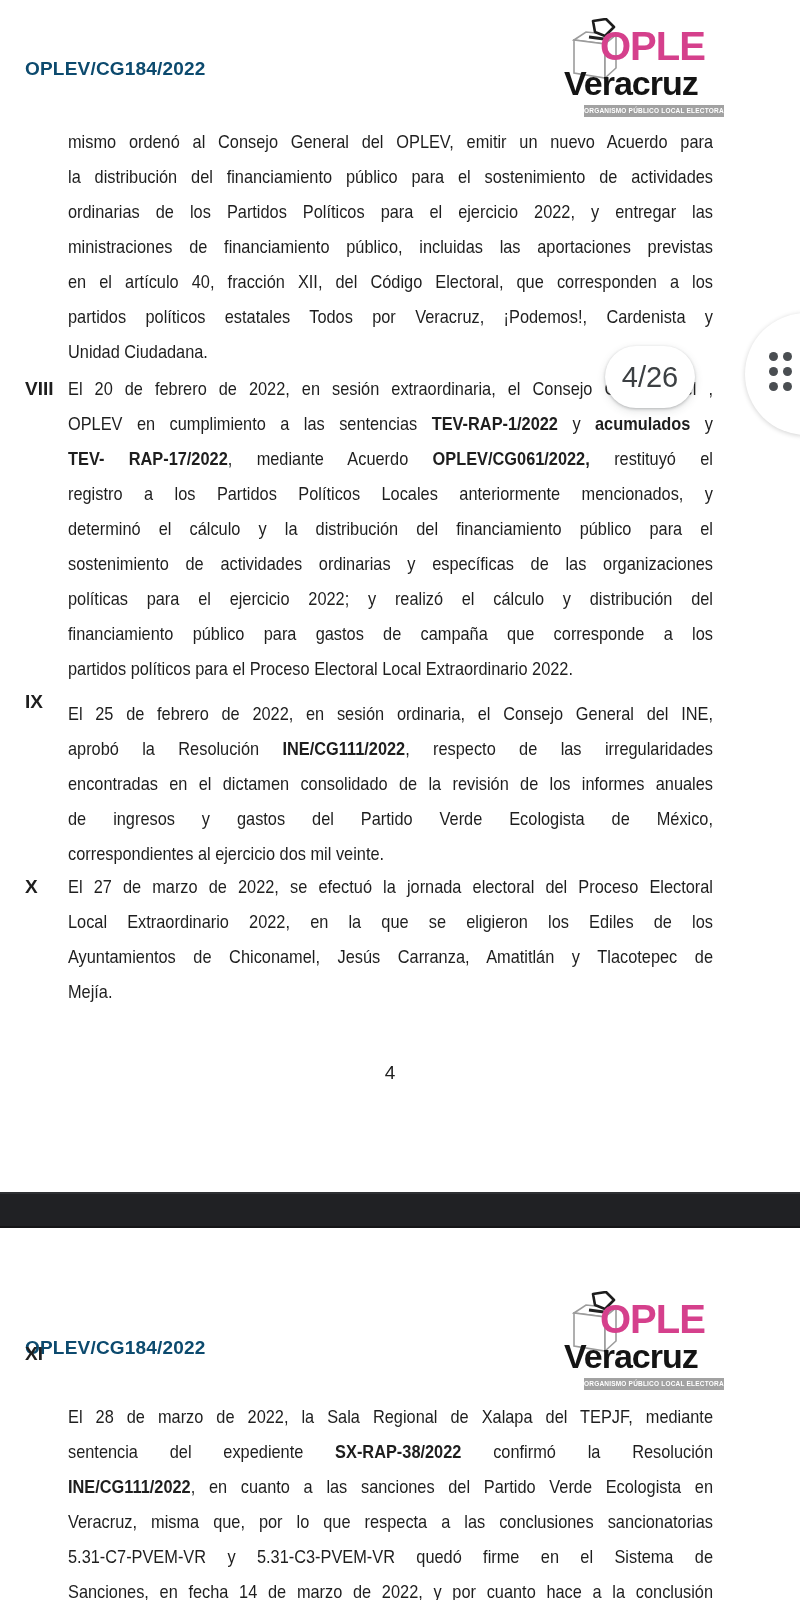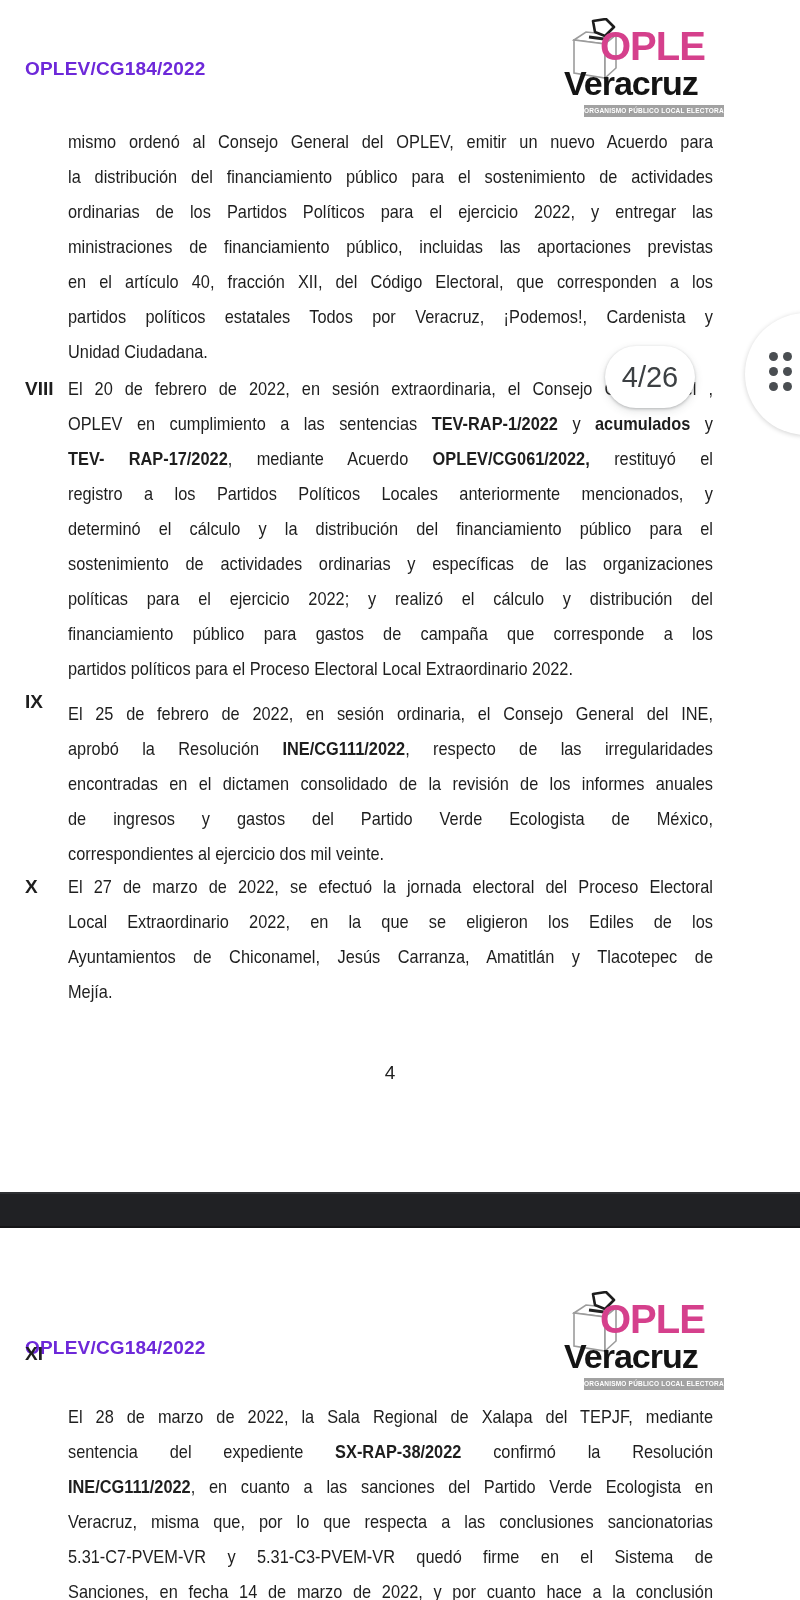--- a/index.html
+++ b/index.html
@@ -1,19 +1,19 @@
 <!DOCTYPE html>
 <html><head>
 <meta charset="utf-8">
 <style>
   html,body{margin:0;padding:0;background:#ffffff;}
   body{font-family:"Liberation Sans",sans-serif;color:#1c1c1c;}
   .screen{position:relative;width:800px;height:1600px;overflow:hidden;background:#fff;}
 
-  .doc-code{position:absolute;left:25px;font-size:19px;font-weight:bold;color:#6d28d9;letter-spacing:0.2px;}
+  .doc-code{position:absolute;left:25px;font-size:19px;font-weight:bold;color:#0c4a6e;letter-spacing:0.2px;}
 
   
   .tblock{position:absolute;left:68px;width:750px;font-size:19px;line-height:35px;
           transform:scaleX(0.86);transform-origin:0 0;color:#1e1e1e;}
   .tline{height:35px;overflow:hidden;white-space:normal;}
   .tline.just{text-align:justify;text-align-last:justify;}
   .b{font-weight:bold;}
   .numeral{position:absolute;left:25px;font-size:19px;line-height:35px;font-weight:bold;color:#1e1e1e;}
 
   .page-num{position:absolute;left:0;width:780px;text-align:center;font-size:19px;color:#1e1e1e;}

